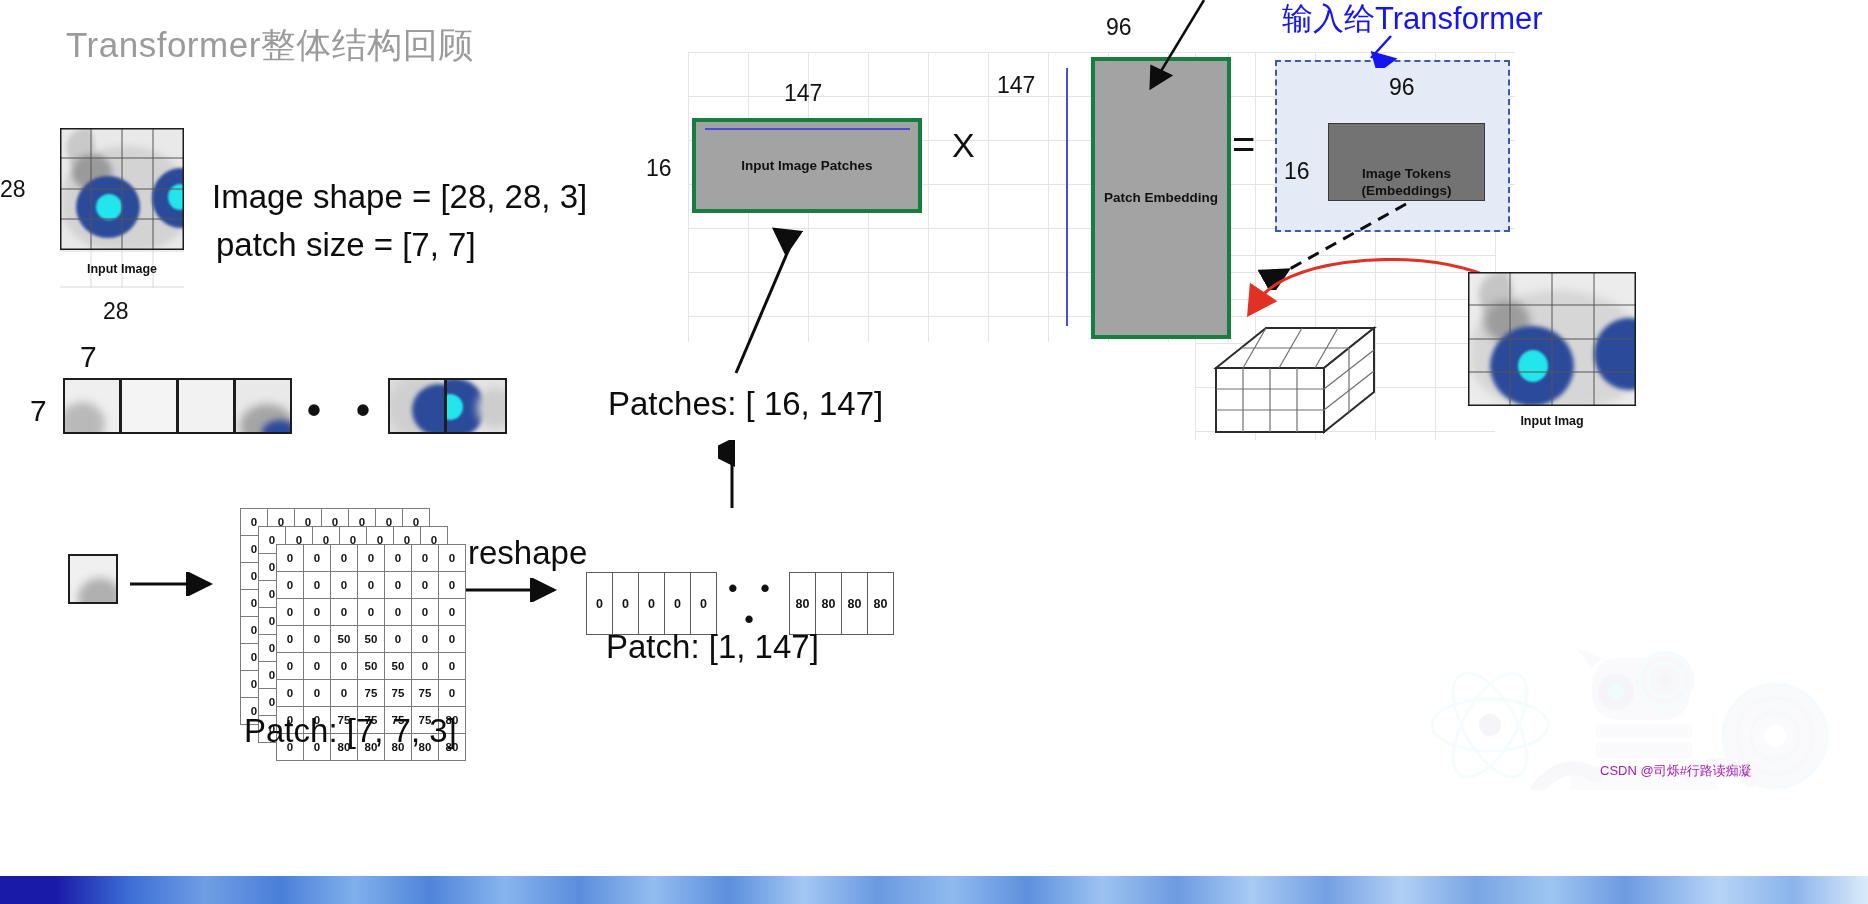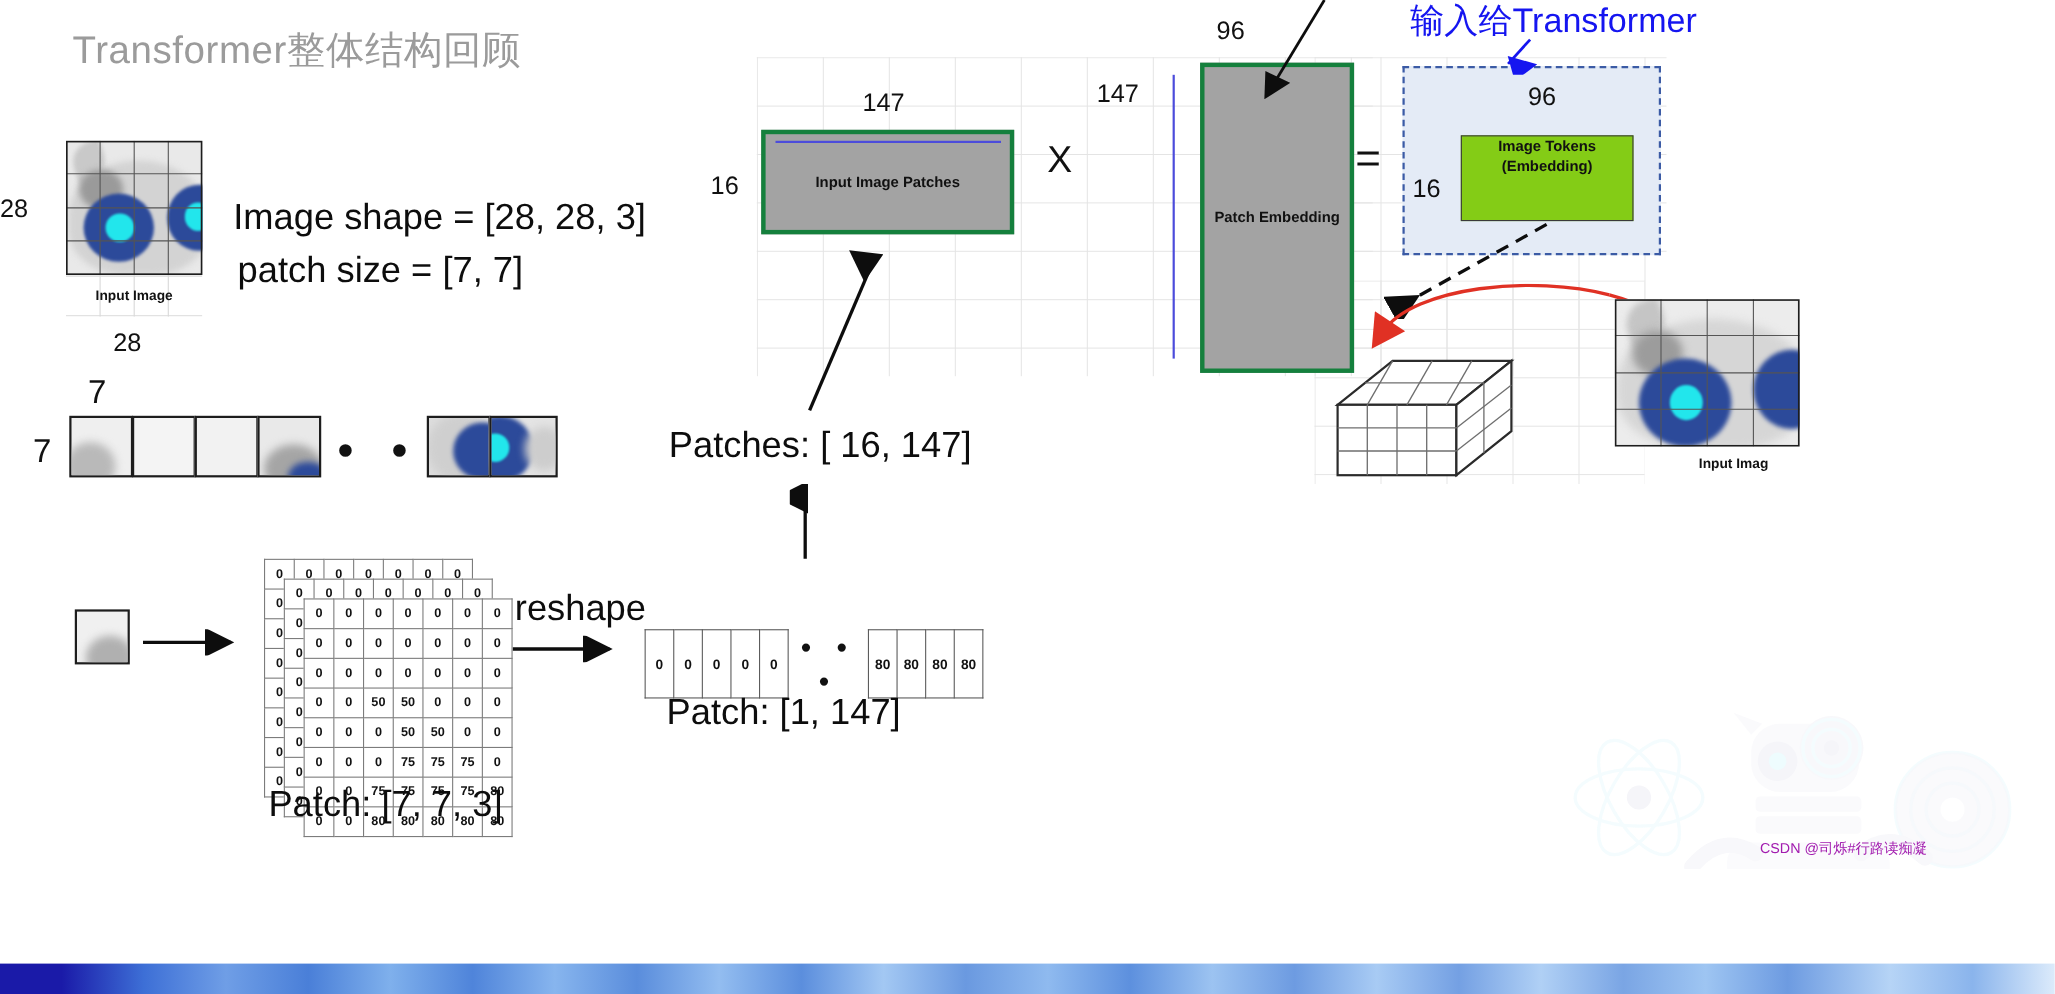--- a/index.html
+++ b/index.html
@@ -51,22 +51,22 @@
   .mbox-label{
     font-size:13.5px;color:#111;font-weight:600;text-align:center;line-height:1.3;
   }
   .blueline{position:absolute;background:#4c4cdb;}
 
   
   .dashregion{
     border:2px dashed #3b5ba5;background:#e4ebf6;box-sizing:border-box;
   }
   .tokenbox{
-    border:1.5px solid #3a3a3a;background:#84cc16;box-sizing:border-box;
-    display:flex;align-items:flex-start;justify-content:center;
+    border:1.5px solid #3a3a3a;background:#737373;box-sizing:border-box;
+    display:flex;align-items:flex-end;justify-content:center;
   }
 
   
   .cn-anno{
     font-size:31px;color:#1515f0;white-space:nowrap;
     font-family:"Liberation Sans","DejaVu Sans",sans-serif;
   }
 
   
   .imgcell{position:absolute;overflow:hidden;}
@@ -554,21 +554,21 @@
   </svg>
 
   <div class="abs opsym" style="left:1232px;top:122px;font-size:40px;">=</div>
 
   <div class="abs dashregion" style="left:1275px;top:60px;width:235px;height:172px;"></div>
   <div class="abs dimnum" style="left:1389px;top:74px;">96</div>
   <div class="abs dimnum" style="left:1284px;top:158px;">16</div>
   <div class="abs tokenbox" style="left:1328px;top:123px;width:157px;height:78px;">
     <div class="mbox-label">
       <span>Image Tokens</span><br>
-      <span>(Embedding)</span>
+      <span>(Embeddings)</span>
     </div>
   </div>
 
   <div class="abs cn-anno" style="left:1282px;top:-2px;">输入给Transformer</div>
   <svg class="abs" style="left:1355px;top:34px;" width="50" height="34">
     <defs>
       <marker id="ar6" markerWidth="10" markerHeight="10" refX="7" refY="8" orient="auto">
         <path d="M5,10 L0,0 L10,2 z" fill="#1515f0"></path>
       </marker>
     </defs>
@@ -618,21 +618,21 @@
         <path d="M10,0 L0,5.5 L10,11 z" fill="#e03124"></path>
       </marker>
       <marker id="ar9" markerWidth="11" markerHeight="11" refX="6" refY="5.5" orient="auto">
         <path d="M0,0 L11,5.5 L0,11 z" fill="#e03124"></path>
       </marker>
     </defs>
     <path d="M42,44 C70,2 180,-8 248,10" stroke="#e03124" stroke-width="3" fill="none" marker-start="url(#ar8)"></path>
     <path d="M248,10 C286,20 300,32 314,50" stroke="#e03124" stroke-width="3" fill="none" marker-end="url(#ar9)"></path>
   </svg>
 
-  <div class="abs" style="left:1468px;top:272px;width:168px;height:158px;padding-left:48px;">
+  <div class="abs" style="left:1468px;top:272px;width:168px;height:158px;">
     <div class="imgcell" style="left:0;top:0;width:168px;height:134px;background:#ececec;">
       <div style="position:absolute;left:10px;top:2px;width:36px;height:40px;background:#c5c5c5;
                   border-radius:60% 10% 60% 10%;transform:rotate(-20deg);filter:blur(3px);"></div>
       <div style="position:absolute;left:2px;top:18px;width:176px;height:118px;background:#d6d6d6;
                   border-radius:50% 50% 40% 40%;filter:blur(4px);"></div>
       <div style="position:absolute;left:16px;top:28px;width:46px;height:42px;background:#9c9c9c;
                   border-radius:50%;filter:blur(4px);"></div>
       <div style="position:absolute;left:22px;top:54px;width:84px;height:80px;background:#2c4a9a;
                   border-radius:50%;filter:blur(2px);"></div>
       <div style="position:absolute;left:50px;top:78px;width:30px;height:32px;background:#22e6ec;

